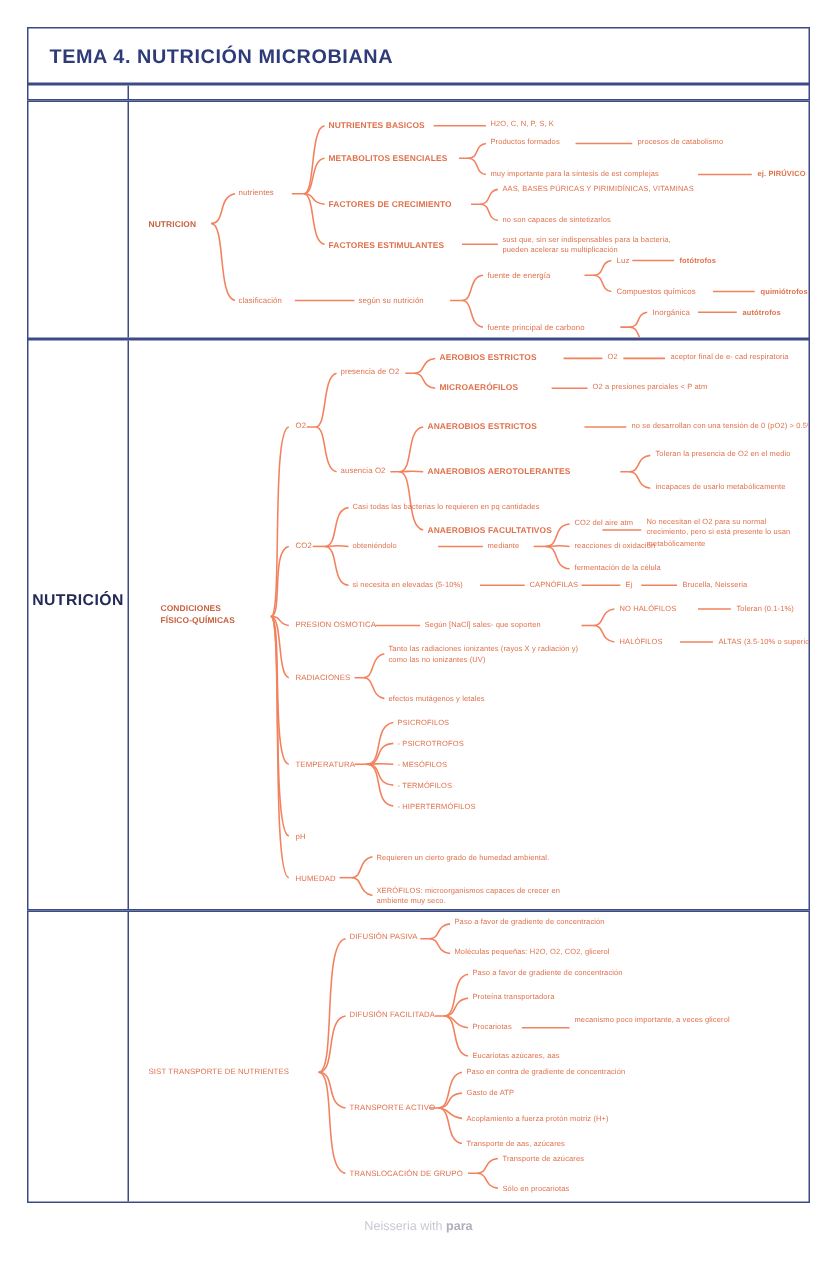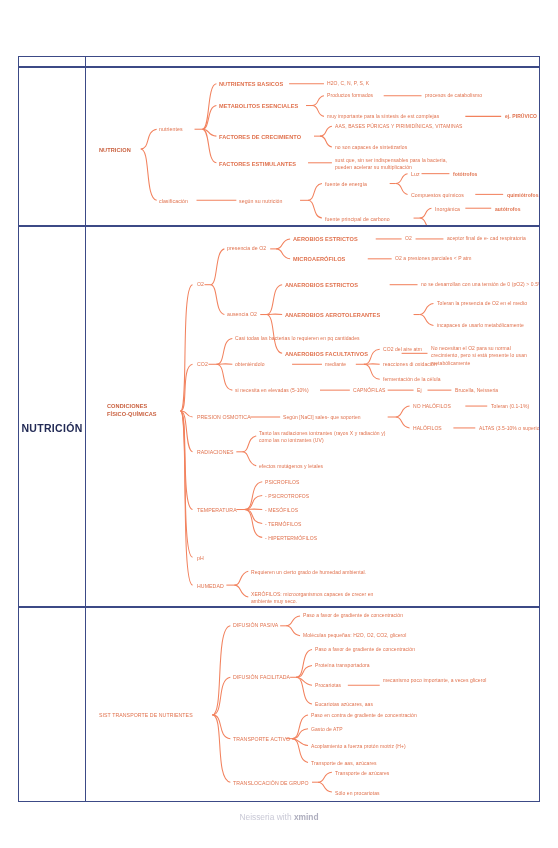--- a/index.html
+++ b/index.html
@@ -56,20 +56,23 @@
     position:absolute;left:0;top:812px;width:558px;text-align:center;
     font-size:8.4px;color:#c9c9d6;font-family:"Liberation Sans",sans-serif;
   }
   .footer b{color:#aeaebe;}
 </style>
 </head>
 <body>
 
 <div id="sheet">
 
+  <div class="frame title-row">
+    <div class="title">TEMA 4.  NUTRICIÓN MICROBIANA</div>
+  </div>
 
   <div class="frame thin-row">
     <div class="thin-div" style="left:66px"></div>
   </div>
 
   <div class="frame sec sec1">
     <div class="vrule vr-a"></div>
     <div class="leftlabel" style="top:70px"></div>
 
     <div class="canvas">
@@ -146,21 +149,21 @@
 
       <div class="node n-md" style="left:240px;top:148px">fuente principal de carbono</div>
       <div class="node n-md" style="left:350px;top:138px">Inorgánica</div>
       <div class="node b" style="left:410px;top:138px">autótrofos</div>
 
     </div>
   </div>
 
   <div class="frame sec sec2">
     <div class="vrule vr-a"></div>
-    <div class="leftlabel" style="top:195px;font-size:10.5px">NUTRICIÓN</div>
+    <div class="leftlabel" style="top:167px;font-size:10.5px">NUTRICIÓN</div>
 
     <div class="canvas">
       <svg class="links" viewBox="0 0 456 381" preserveAspectRatio="none">
 
         <path d="M96 185 C 104 185, 96 60, 108 58"></path>
         <path d="M96 185 C 104 185, 96 140, 108 138"></path>
         <path d="M96 185 C 104 185, 100 190, 108 191"></path>
         <path d="M96 185 C 104 185, 100 224, 108 226"></path>
         <path d="M96 185 C 104 185, 96 282, 108 284"></path>
         <path d="M96 185 C 104 185, 96 330, 108 332"></path>
@@ -335,14 +338,14 @@
 
       <div class="node n-md" style="left:148px;top:172px">TRANSLOCACIÓN DE GRUPO</div>
       <div class="node" style="left:250px;top:162px">Transporte de azúcares</div>
       <div class="node" style="left:250px;top:182px">Sólo en procariotas</div>
     </div>
   </div>
 
 </div>
 
 <div class="footer">
-  <span>Neisseria with </span><b>xmind</b>
+  <span>Neisseria with </span><b>para</b>
 </div>
 
 </body></html>

